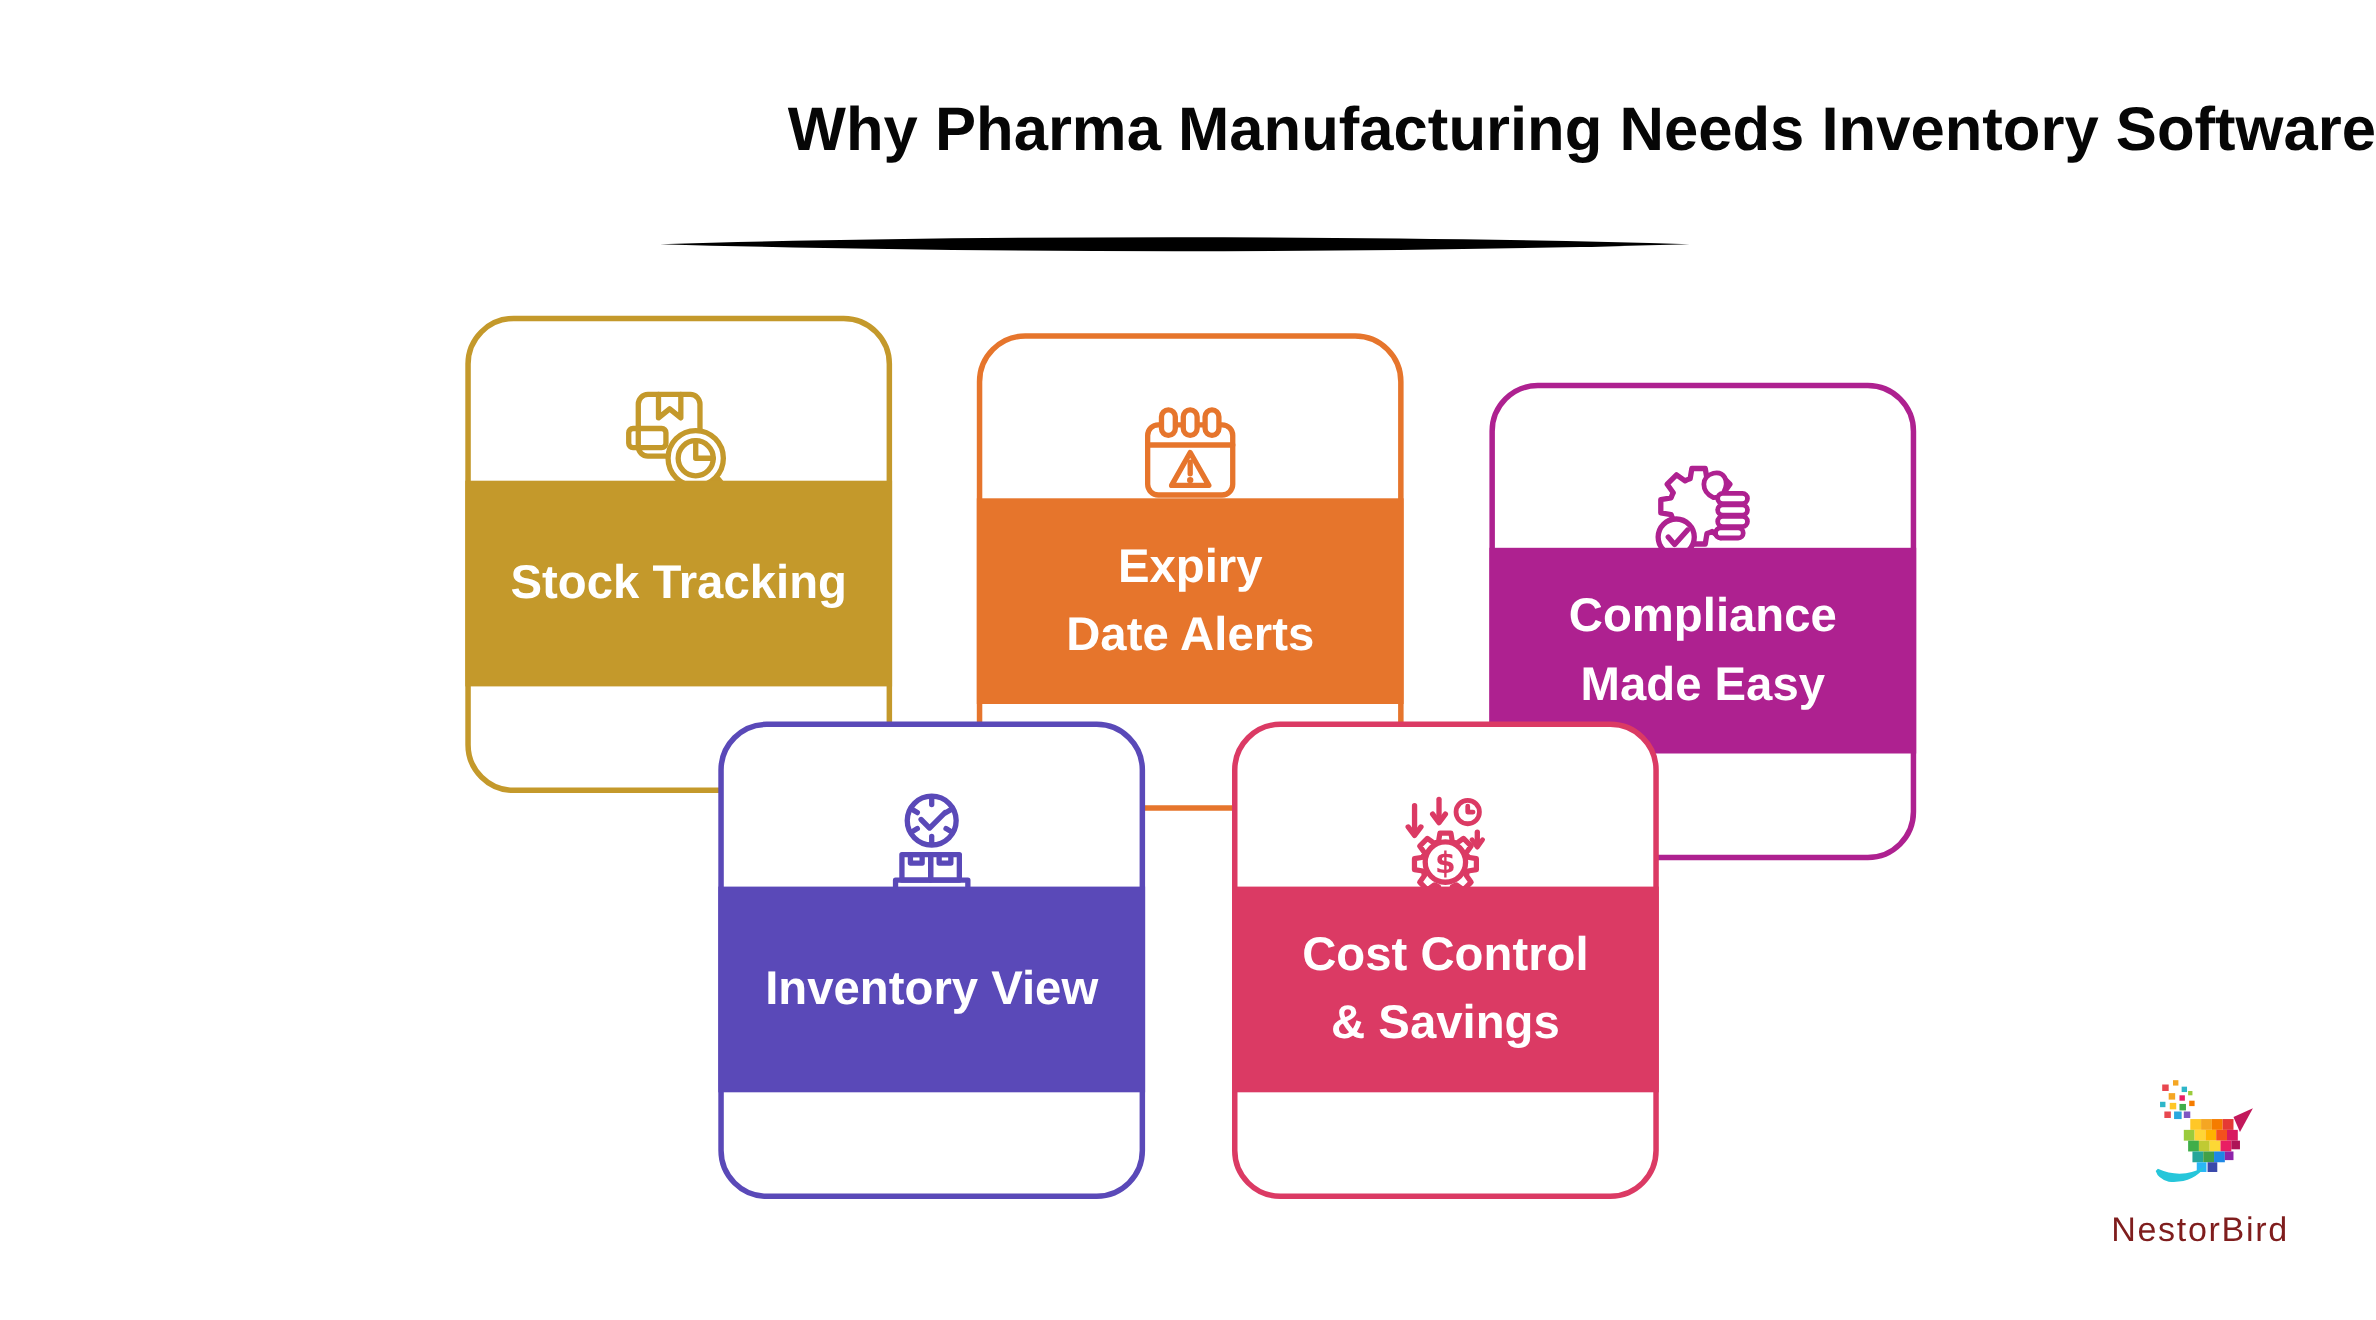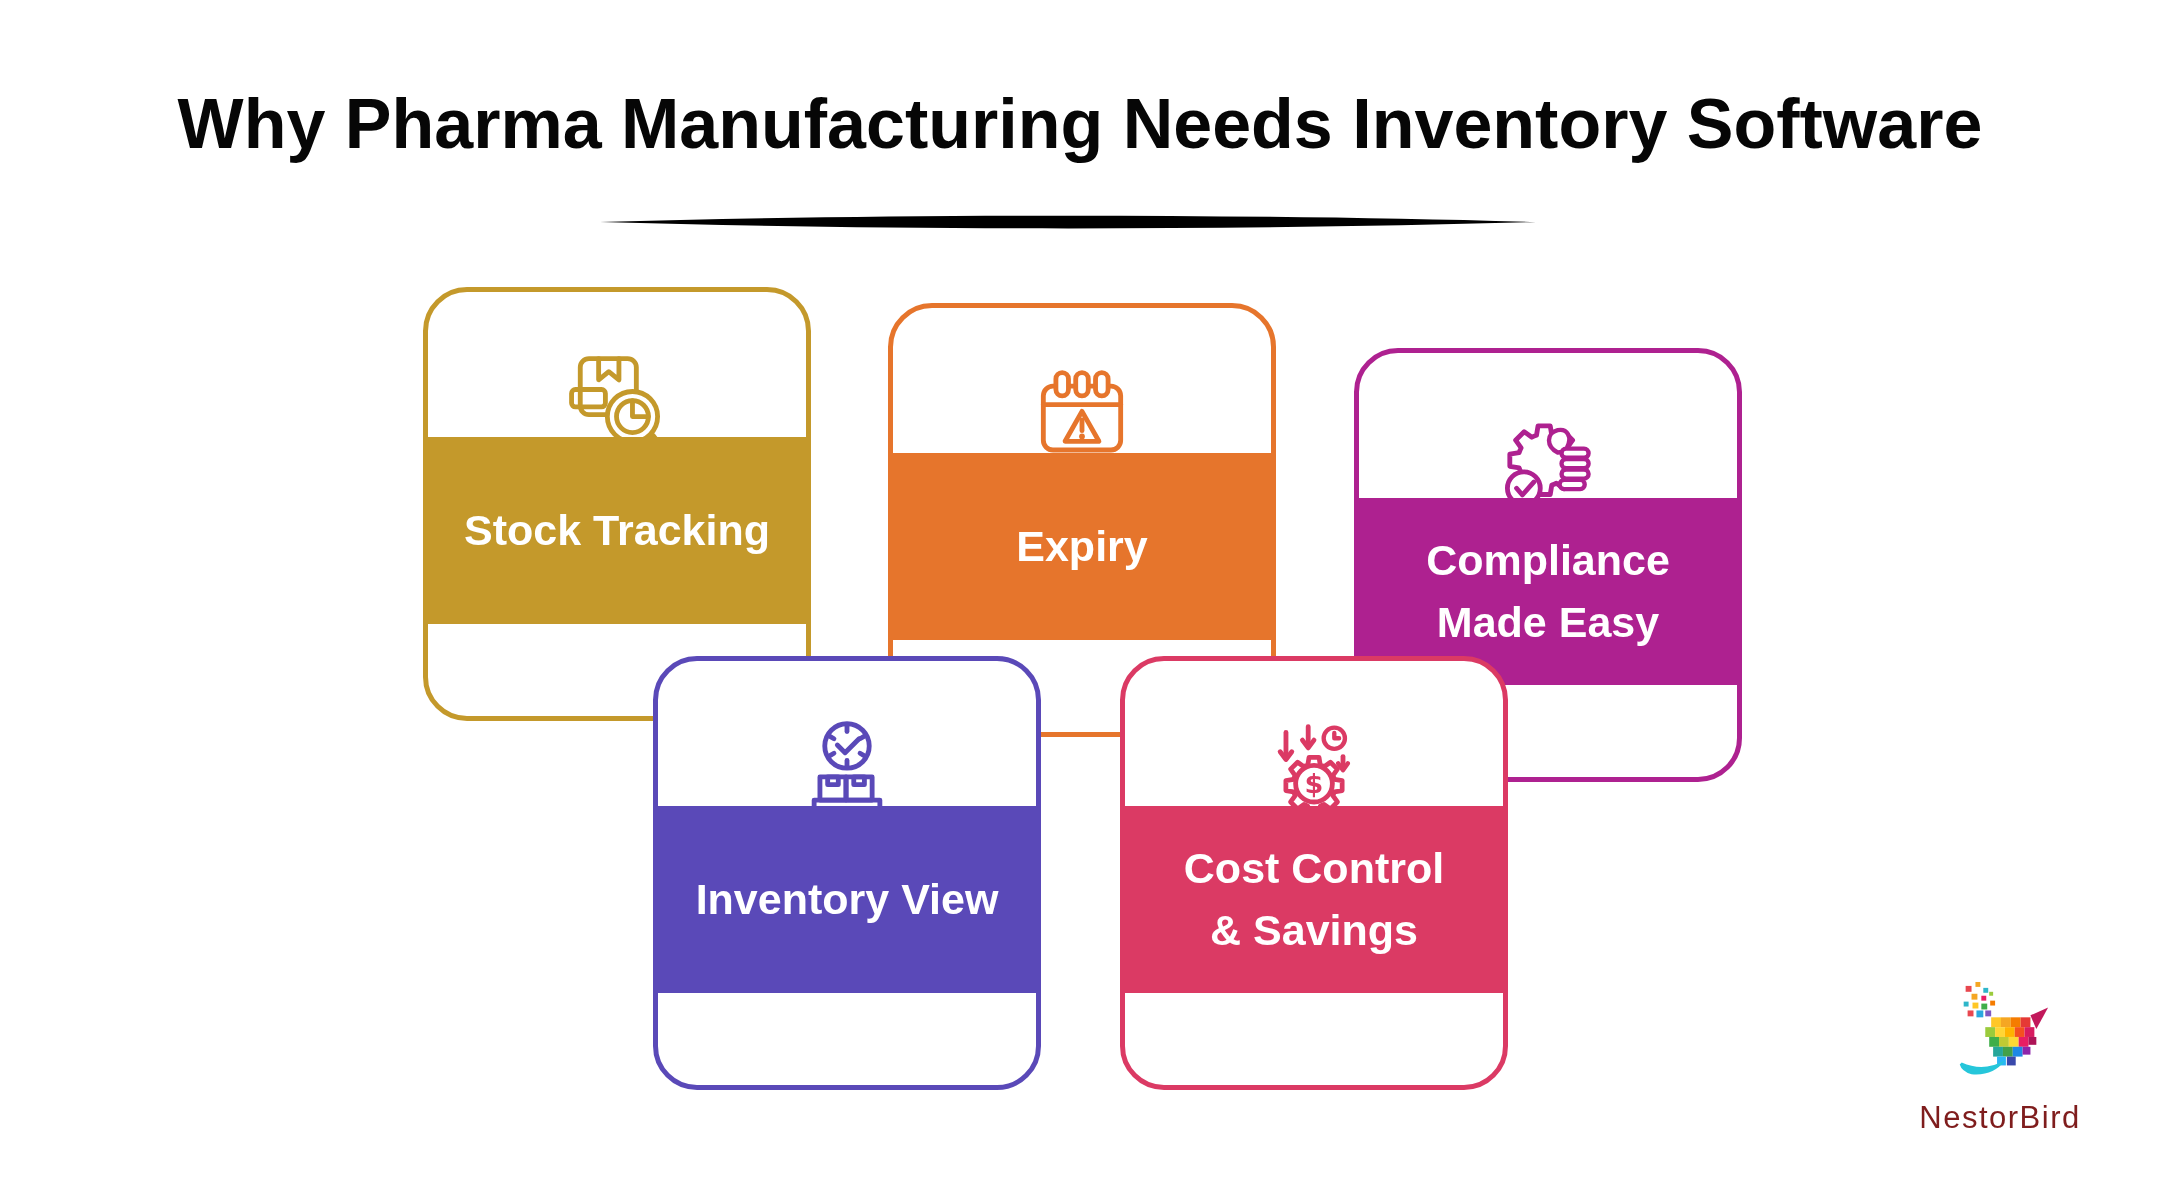--- a/index.html
+++ b/index.html
@@ -1,22 +1,22 @@
 <!DOCTYPE html>
 <html><head>
 <meta charset="utf-8">
 <style>
   html,body{margin:0;padding:0;background:#ffffff;}
   .stage{
     position:relative;width:2160px;height:1200px;background:#ffffff;overflow:hidden;
     font-family:"Liberation Sans",sans-serif;
   }
   .page-title{
-    position:absolute;top:86px;left:0;width:2160px;text-align:center;
-    font-size:70px;font-weight:700;color:#060606;letter-spacing:0px;line-height:1.1;
+    position:absolute;top:86px;left:0;width:2160px;text-align:right;
+    font-size:56px;font-weight:700;color:#060606;letter-spacing:0px;line-height:1.1;
   }
   .title-divider{position:absolute;left:600px;top:213px;width:936px;height:18px;}
   
   .card{
     position:absolute;width:388px;height:434px;background:#ffffff;
     border:5px solid var(--accent);border-radius:44px;box-sizing:border-box;
   }
   .card.row-top{z-index:1;}
   .card.row-bottom{z-index:2;}
   .icon-area{
@@ -79,20 +79,21 @@
         <rect class="fw" x="33" y="10" width="13" height="24" rx="6.5" style="fill:#fff"></rect>
         <rect class="fw" x="53.5" y="10" width="13" height="24" rx="6.5" style="fill:#fff"></rect>
         <rect class="fw" x="74" y="10" width="13" height="24" rx="6.5" style="fill:#fff"></rect>
         <path d="M60 50 L77.5 81 H42.5 Z"></path>
         <line x1="60" y1="59" x2="60" y2="70"></line>
         <circle class="fc" cx="60" cy="76" r="3"></circle>
       </svg>
     </div>
     <div class="band">
       <div>Expiry</div>
+      <div>Date Alerts</div>
     </div>
   </div>
 
   <div class="card row-top" style="left: 1354px; top: 304px; margin-top: 44px; --accent: #AE2190;">
     <div class="icon-area">
       <svg class="icn" width="116" height="116" viewBox="0 0 120 120">
         <path d="M81.8 46.1 L91.5 47.7 L91.5 60.3 L81.8 61.9 A27 27 0 0 1 79.8 66.7 L85.5 74.7 L76.7 83.5 L68.7 77.8 A27 27 0 0 1 63.9 79.8 L62.3 89.5 L49.7 89.5 L48.1 79.8 A27 27 0 0 1 43.3 77.8 L35.3 83.5 L26.5 74.7 L32.2 66.7 A27 27 0 0 1 30.2 61.9 L20.5 60.3 L20.5 47.7 L30.2 46.1 A27 27 0 0 1 32.2 41.3 L26.5 33.3 L35.3 24.5 L43.3 30.2 A27 27 0 0 1 48.1 28.2 L49.7 18.5 L62.3 18.5 L63.9 28.2 A27 27 0 0 1 68.7 30.2 L76.7 24.5 L85.5 33.3 L79.8 41.3 A27 27 0 0 1 81.8 46.1 Z"></path>
         <circle cx="64" cy="55" r="16" fill="#ffffff" stroke="none"></circle>
         <path class="fw" d="M70 46 C58 40 58 26 70 23 C80 21 85 30 80 40 L80 45 Z" stroke-width="4.5"></path>
         <rect class="fw" x="74" y="42" width="28" height="9.5" rx="4.7" stroke-width="4.5"></rect>

